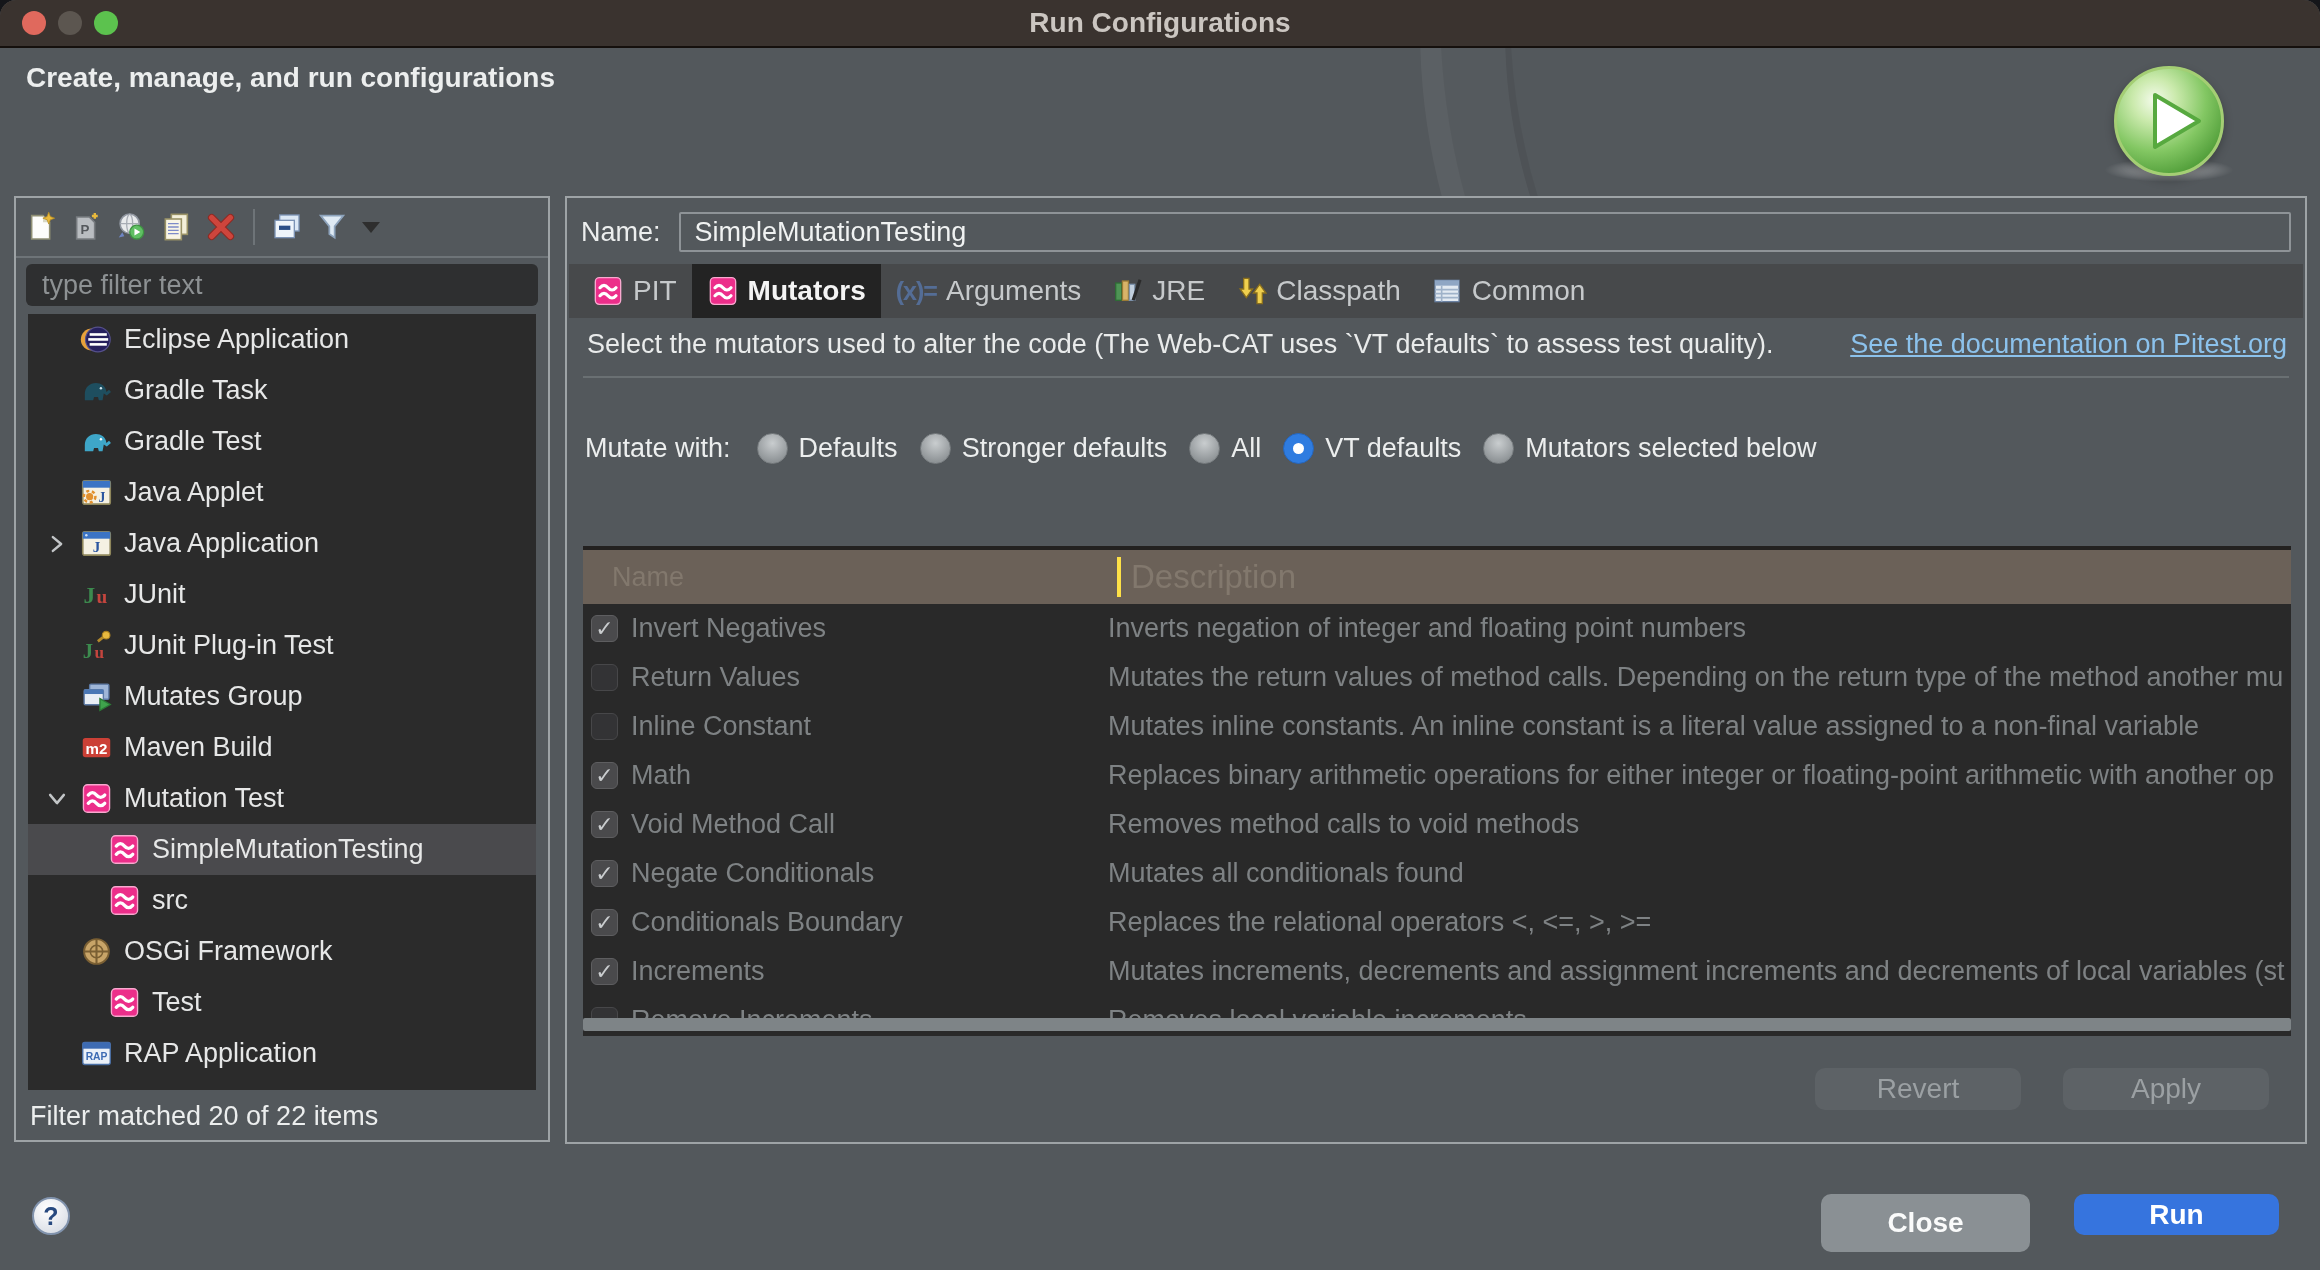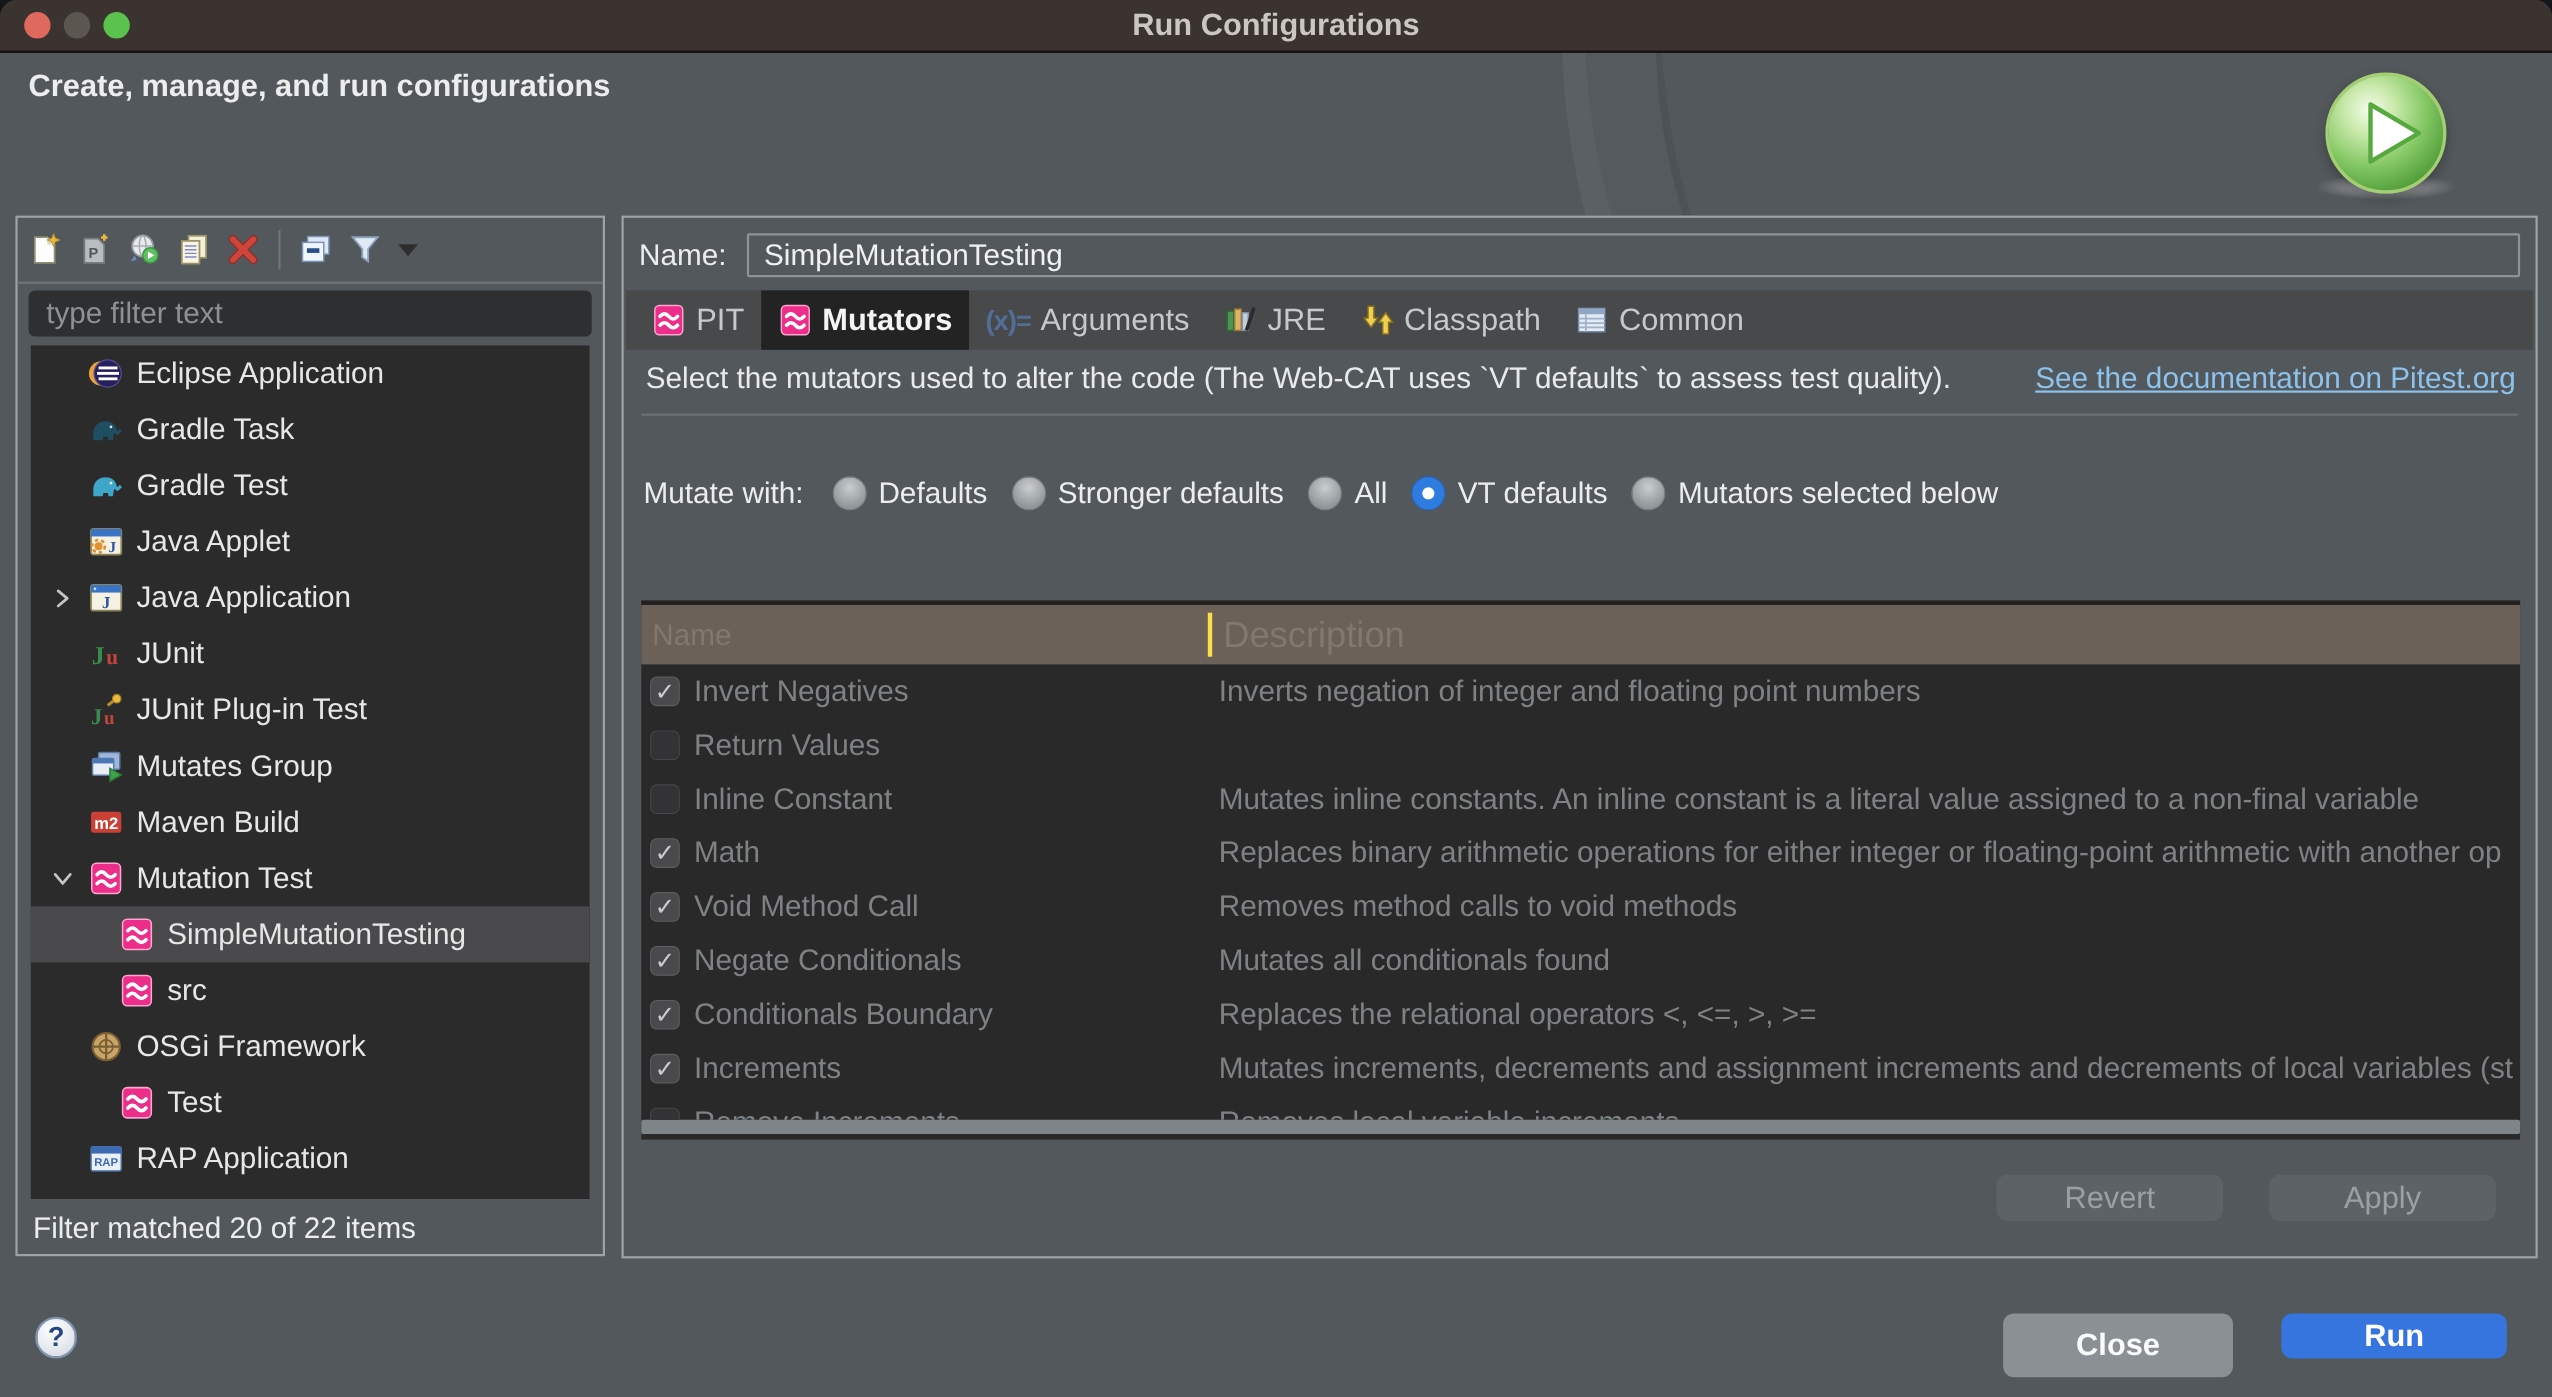--- a/index.html
+++ b/index.html
@@ -80,21 +80,21 @@
   .radio-label { color:#ECEEEE; font-size:27px; margin-right:4px; }
   .radio-opt { display:flex; align-items:center; gap:11px; color:#ECEEEE; font-size:27px; }
   .radio { width:31px; height:31px; border-radius:50%;
            background:radial-gradient(circle at 50% 32%, #C9CDCF, #8F9497 75%); border:1px solid #7A7F82; box-sizing:border-box; }
   .radio.sel { background:#2F7CE0; border:1px solid #2566BE; position:relative; }
   .radio.sel::after { content:""; position:absolute; left:9px; top:9px; width:11px; height:11px; border-radius:50%; background:#FFFFFF; }
 
   .mtable { position:absolute; left:16px; right:14px; top:348px; height:486px; background:#292929;
             border-top:4px solid #232120; }
   .mt-header { height:54px; background:#6B6158; display:flex; align-items:center; }
-  .mt-h-name { width:515px; padding-left:10px; color:#82786D; font-size:27px; box-sizing:border-box; }
+  .mt-h-name { width:515px; padding-left:10px; color:#82786D; font-size:27px; box-sizing:border-box;margin-left:19px; }
   .mt-h-desc { flex:1; padding-left:10px; color:#82786D; font-size:33px; border-left:4px solid #fde047;
                height:40px; display:flex; align-items:center; }
   .mt-body { height:414px; overflow:hidden; }
   .mt-row { height:49px; display:flex; align-items:center; color:#7E8284; font-size:27px; }
   .mt-name { width:515px; display:flex; align-items:center; padding-left:8px; box-sizing:border-box; }
   .cb { width:27px; height:27px; border-radius:6px; margin-right:13px; box-sizing:border-box;
         display:flex; align-items:center; justify-content:center; font-size:22px; }
   .cb.on  { background:#4A4A4C; border:1px solid #5E5E60; color:#C9CCCE; }
   .cb.off { background:#333335; border:1px solid #474749; color:transparent; }
   .mt-desc { flex:1; padding-left:10px; white-space:nowrap; overflow:hidden; }
@@ -494,20 +494,21 @@
               <span class="cb on">✓</span>
               <span>Invert Negatives</span>
             </div>
             <div class="mt-desc">Inverts negation of integer and floating point numbers</div>
           </div>
           <div class="mt-row">
             <div class="mt-name">
               <span class="cb off">✓</span>
               <span>Return Values</span>
             </div>
+            <div class="mt-desc">Mutates the return values of method calls. Depending on the return type of the method another mu</div>
           </div>
           <div class="mt-row">
             <div class="mt-name">
               <span class="cb off">✓</span>
               <span>Inline Constant</span>
             </div>
             <div class="mt-desc">Mutates inline constants. An inline constant is a literal value assigned to a non-final variable</div>
           </div>
           <div class="mt-row">
             <div class="mt-name">

